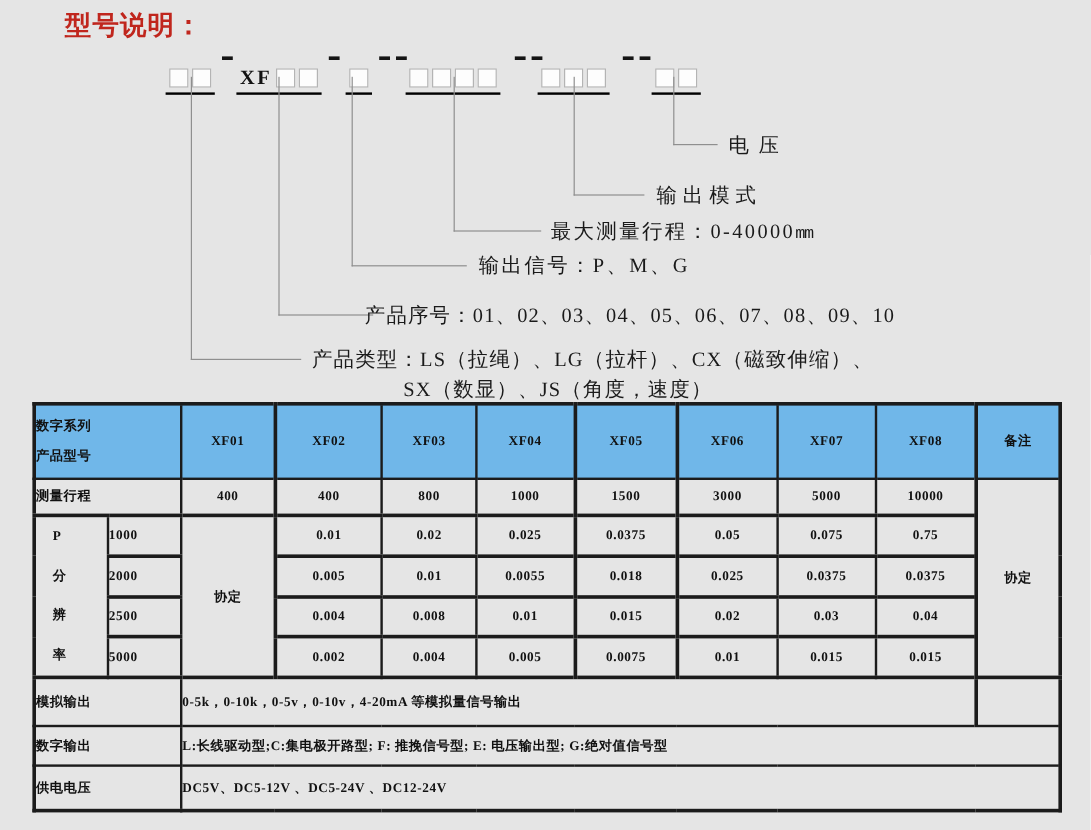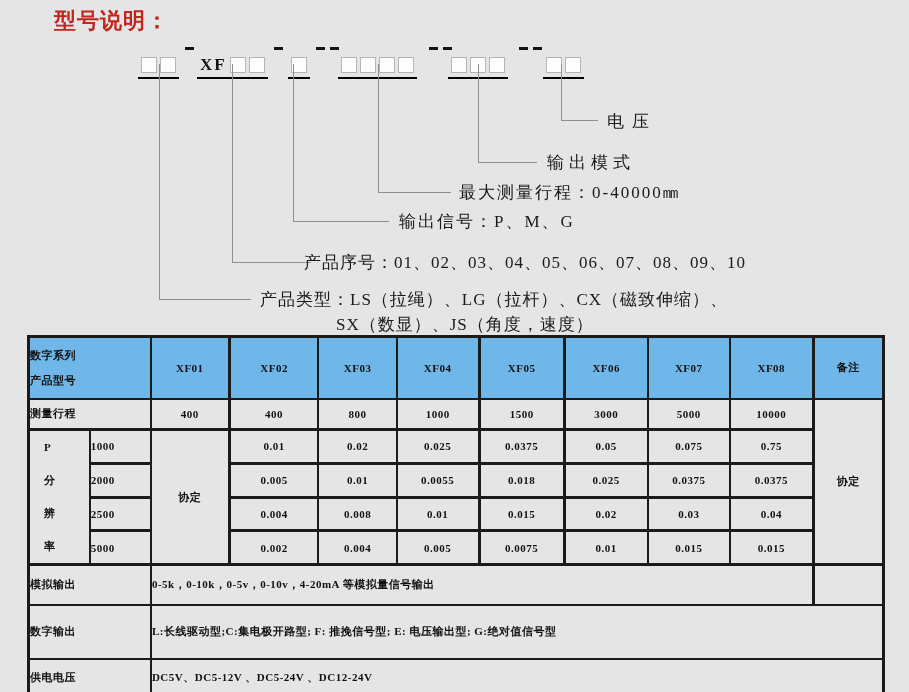--- a/index.html
+++ b/index.html
@@ -46,21 +46,21 @@
   .unit{font-family:"Liberation Mono","DejaVu Sans Mono",monospace;font-weight:normal;font-size:14px;letter-spacing:-1px;}
   
   #spec{
     position:absolute;left:27px;top:335px;width:858px;
     border-collapse:collapse;table-layout:fixed;
     font-size:11px;font-weight:bold;
   }
   #spec td{border:2px solid #1b1b1b;padding:0;vertical-align:middle;letter-spacing:0.5px;}
   #spec{border:3px solid #1b1b1b;}
   .r-hdr{height:62px;} .r-travel{height:31px;} .r-p{height:33px;}
-  .r-analog{height:40px;} .r-dig{height:54px;} .r-pow{height:38px;}
+  .r-analog{height:40px;} .r-dig{height:33px;} .r-pow{height:38px;}
   .hcell{background:#70b7e9;text-align:center;vertical-align:top;padding-top:9px;}
   .hmodel{background:#70b7e9;text-align:left;padding:7px 0 0 12px;vertical-align:top;line-height:25px;}
   .lab{padding-left:12px;text-align:left;}
   .num{padding-left:18px;text-align:center;}
   .sub{padding-left:12px;text-align:left;}
   .ctr{text-align:center;}
   .txt{padding-left:20px;text-align:left;}
   .vertcol div{line-height:33px;padding-left:14px;}
   .tl{border-left-width:3px !important;}
   .tt td{border-top-width:3px !important;}

